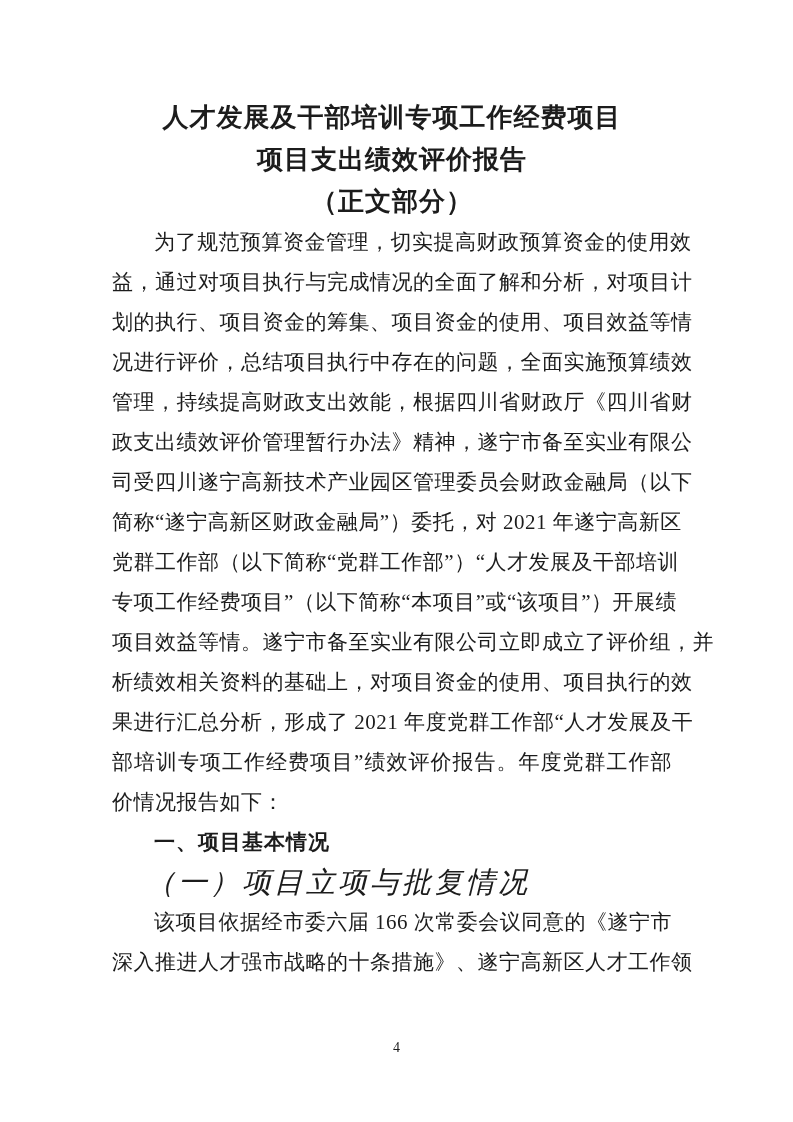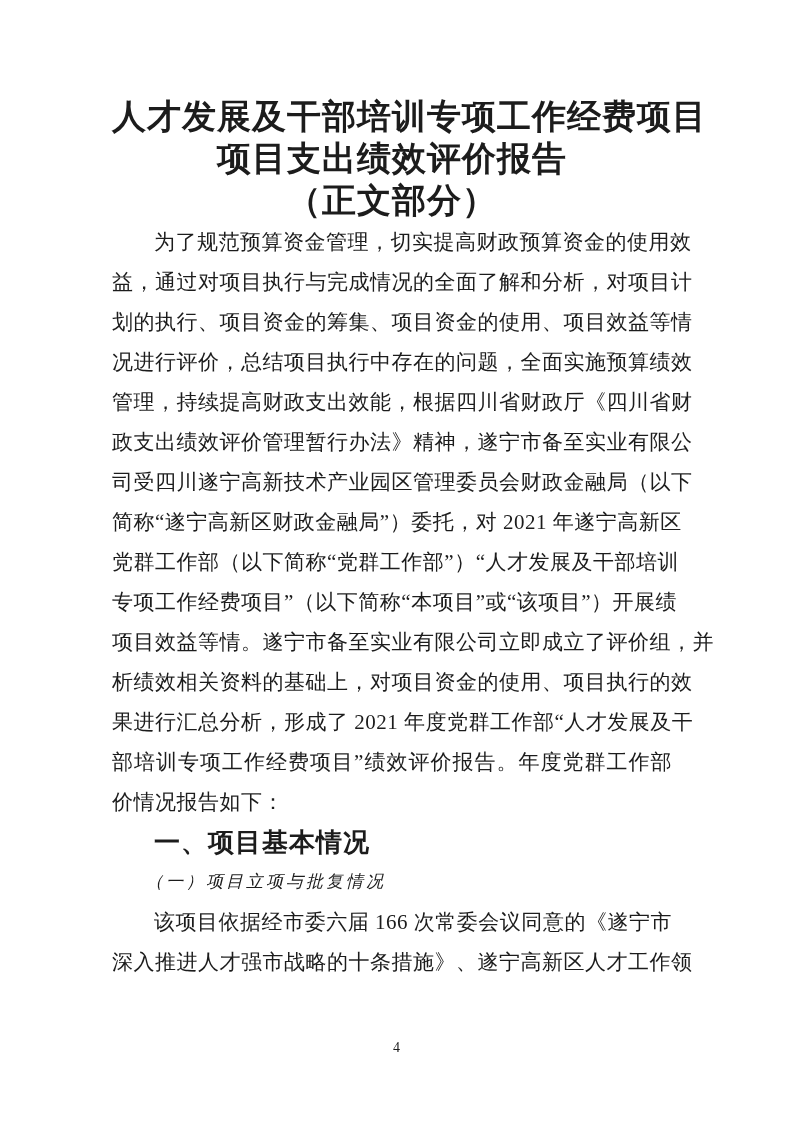--- a/index.html
+++ b/index.html
@@ -20,26 +20,26 @@
     position: absolute;
     left: 112px;
     top: 0;
     width: 560px;
   }
   .title-block {
     padding-top: 96px;
     text-align: center;
   }
   .title-line {
-    font-size: 34px;
+    font-size: 26px;
     line-height: 42px;
     font-weight: bold;
     letter-spacing: 1px;
     white-space: nowrap;
-    font-family: Liberation Serif, serif;
+    font-family: Liberation Sans, sans-serif;
   }
   .body-block {
     font-size: 21px;
   }
   .body-line {
     height: 40px;
     line-height: 40px;
     text-align: justify;
     text-align-last: justify;
     white-space: nowrap;
@@ -48,30 +48,30 @@
   .body-line.first-line {
     text-indent: 42px;
   }
   .body-line.short-last {
     text-align-last: left;
   }
   .section-heading {
     height: 40px;
     line-height: 40px;
     padding-left: 42px;
-    font-size: 26px;
+    font-size: 21px;
     font-weight: 700;
     font-family: "Liberation Sans", "DejaVu Sans", sans-serif;
     letter-spacing: 1px;
   }
   .subsection-heading {
     height: 40px;
     line-height: 40px;
     padding-left: 34px;
-    font-size: 17px;
+    font-size: 29px;
     font-style: italic;
     letter-spacing: 3px;
     font-family: "Liberation Serif", "DejaVu Serif", serif;
   }
   .page-number {
     position: absolute;
     top: 1038px;
     left: 0;
     width: 100%;
     text-align: center;

